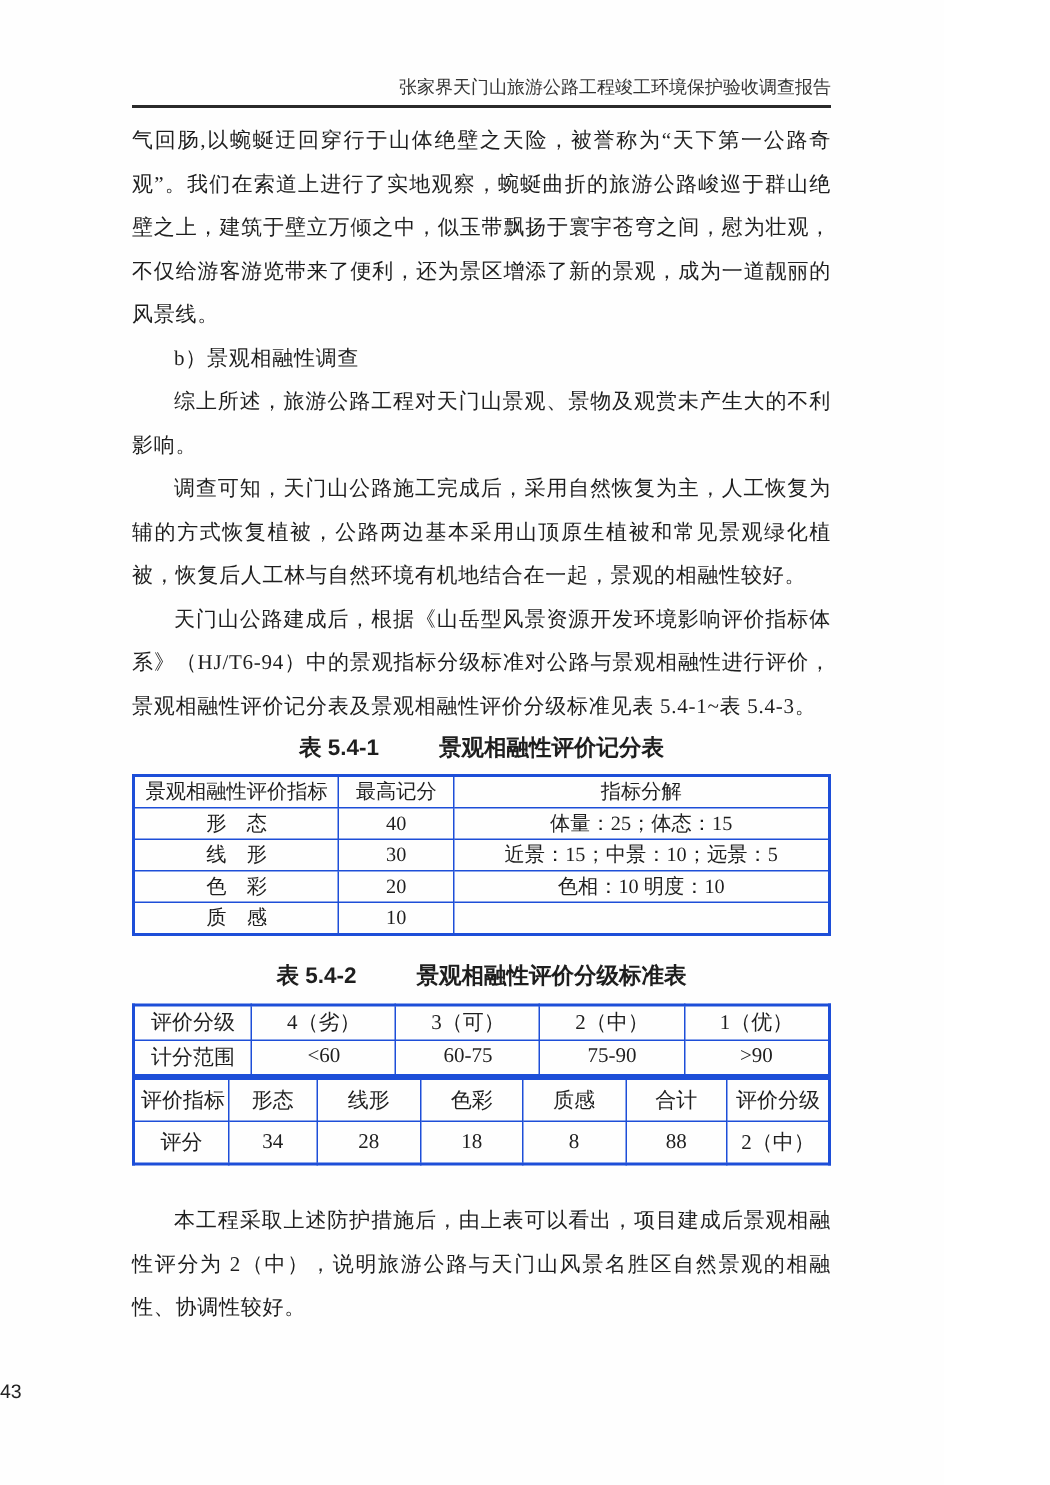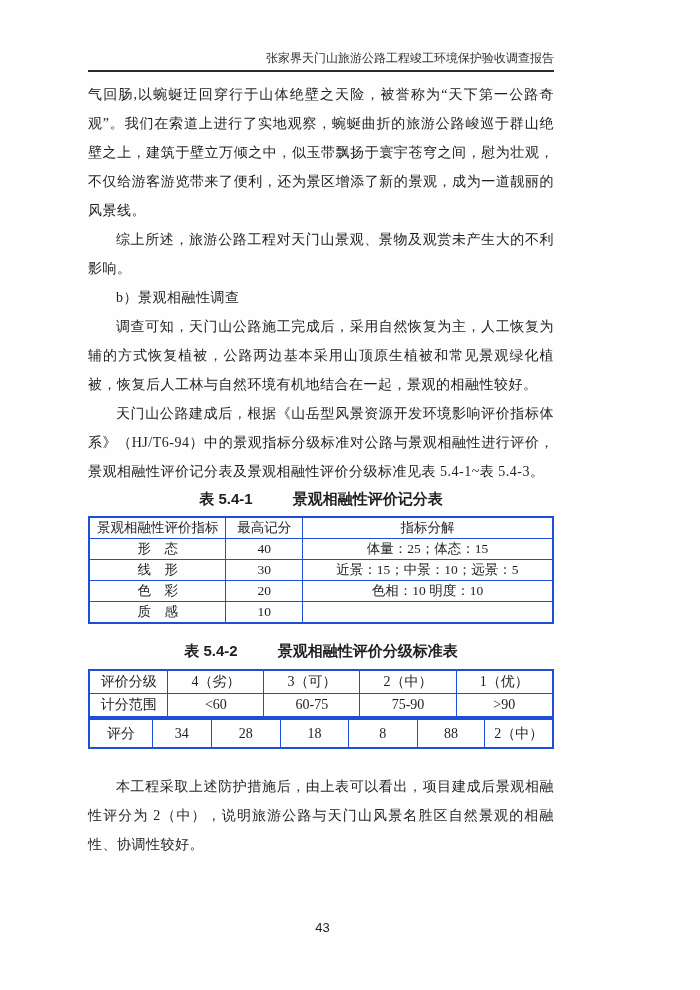--- a/index.html
+++ b/index.html
@@ -62,42 +62,42 @@
     padding: 0 4px;
     overflow: hidden;
     white-space: nowrap;
   }
   .t1 td { height: 20px; font-size: 13.5px; }
   .t2 td { height: 22px; }
   .t3 td { height: 27px; }
   .para-last { margin-top: 23px !important; }
   .page-number {
     position: absolute;
-    left: 16px; right: 0;
+    left: 0; right: 0;
     top: 920px;
-    text-align: center;
+    text-align: left;
     font-size: 13px;
     color: #222222;
     font-family: "Liberation Sans", "DejaVu Sans", sans-serif;
   }
 </style>
 </head>
 <body>
 
 <div class="page">
 
   <div class="header">
     <span>张家界天门山旅游公路工程竣工环境保护验收调查报告</span>
   </div>
 
   <div class="doc-body">
 
     <p class="noindent">气回肠,以蜿蜒迂回穿行于山体绝壁之天险，被誉称为“天下第一公路奇观”。我们在索道上进行了实地观察，蜿蜒曲折的旅游公路峻巡于群山绝壁之上，建筑于壁立万倾之中，似玉带飘扬于寰宇苍穹之间，慰为壮观，不仅给游客游览带来了便利，还为景区增添了新的景观，成为一道靓丽的风景线。</p>
+    <p>b）景观相融性调查</p>
     <p>综上所述，旅游公路工程对天门山景观、景物及观赏未产生大的不利影响。</p>
-    <p>b）景观相融性调查</p>
     <p>调查可知，天门山公路施工完成后，采用自然恢复为主，人工恢复为辅的方式恢复植被，公路两边基本采用山顶原生植被和常见景观绿化植被，恢复后人工林与自然环境有机地结合在一起，景观的相融性较好。</p>
     <p>天门山公路建成后，根据《山岳型风景资源开发环境影响评价指标体系》（HJ/T6-94）中的景观指标分级标准对公路与景观相融性进行评价，景观相融性评价记分表及景观相融性评价分级标准见表 5.4-1~表 5.4-3。</p>
 
     <div class="caption cap-1">
       <span class="cap-label">表 5.4-1</span><span class="cap-title">景观相融性评价记分表</span>
     </div>
     <table class="t1">
       <colgroup>
           <col style="width:29.5%">
           <col style="width:16.5%">
@@ -166,20 +166,29 @@
           <col style="width:13.7%">
           <col style="width:12.6%">
           <col style="width:15%">
           <col style="width:14.6%">
           <col style="width:14.8%">
           <col style="width:14.6%">
           <col style="width:14.7%">
         </colgroup>
       <tbody>
         <tr>
+          <td>评价指标</td>
+          <td>形态</td>
+          <td>线形</td>
+          <td>色彩</td>
+          <td>质感</td>
+          <td>合计</td>
+          <td>评价分级</td>
+        </tr>
+        <tr>
           <td>评分</td>
           <td>34</td>
           <td>28</td>
           <td>18</td>
           <td>8</td>
           <td>88</td>
           <td>2（中）</td>
         </tr>
       </tbody>
     </table>

